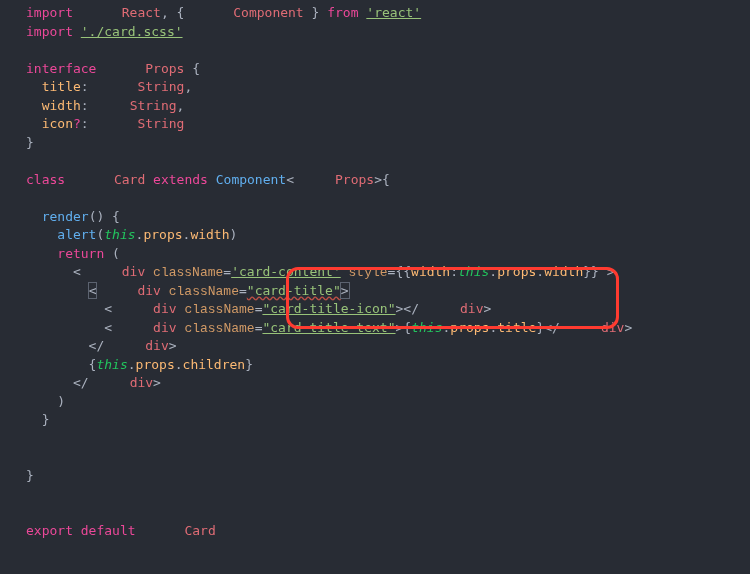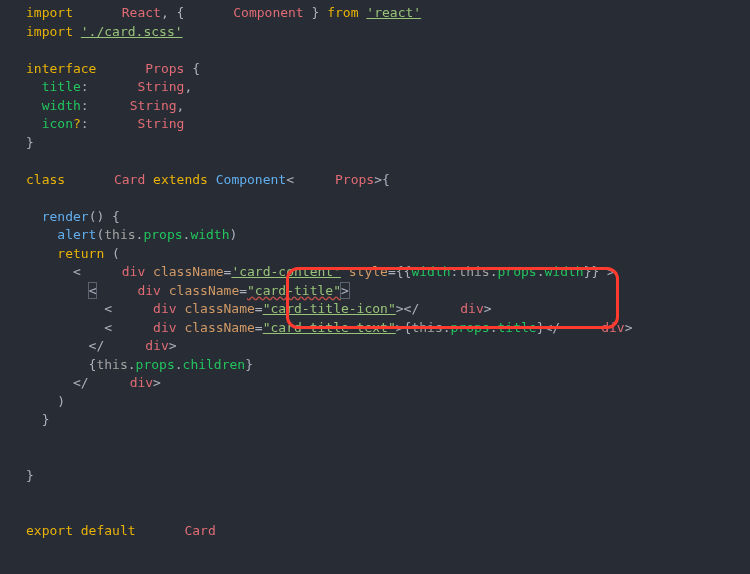--- a/index.html
+++ b/index.html
@@ -30,28 +30,28 @@
   .gutter div {
     height: 18.5px;
   }
   .code {
     padding-left: 6px;
     white-space: pre;
   }
   .code .line {
     height: 18.5px;
   }
-  .kw  { color: #eab308; margin-top: 20px; }
+  .kw  { color: #ec4899; margin-top: 20px; }
   .def { color: #e06c75; padding-left: 41px; }     
   .fn  { color: #61afef; }     
   .str { color: #98c379; text-decoration: underline; }
-  .prop{ color: #22c55e; }     
-  .attr{ color: #d19a66; }
+  .prop{ color: #fdba74; }     
+  .attr{ color: #d19a66; font-family: Liberation Mono, monospace; }
   .pun { color: #abb2bf; }
-  .this{ color: #a3a3a3; }
+  .this{ color: #22c55e; font-style: italic; }
   .cursor-box {
     outline: 1px solid #5c6370;
     padding: 0 0;
   }
   .squiggle {
     text-decoration: underline wavy #be5046;
     text-decoration-skip-ink: none;
   }
   .highlight-box {
     position: absolute;

